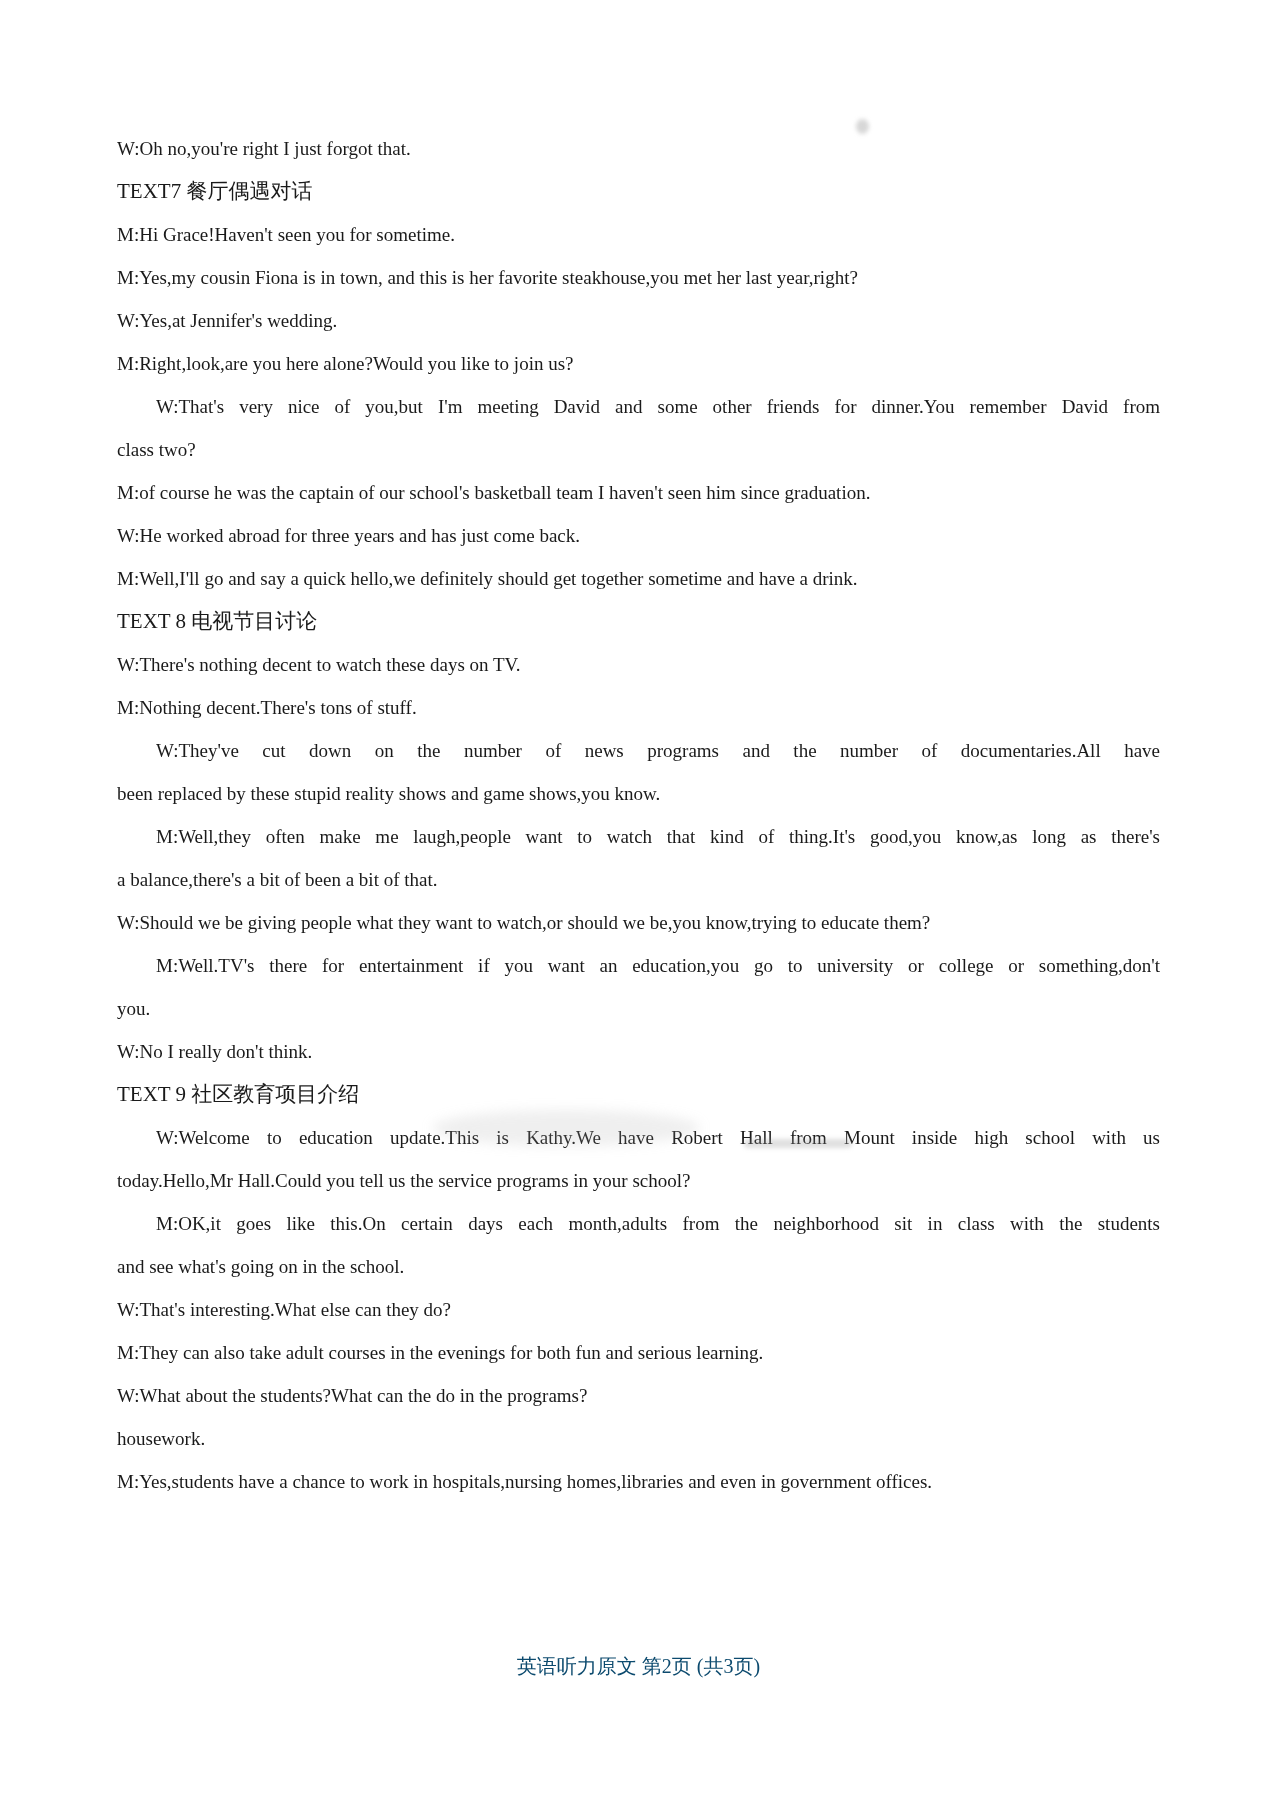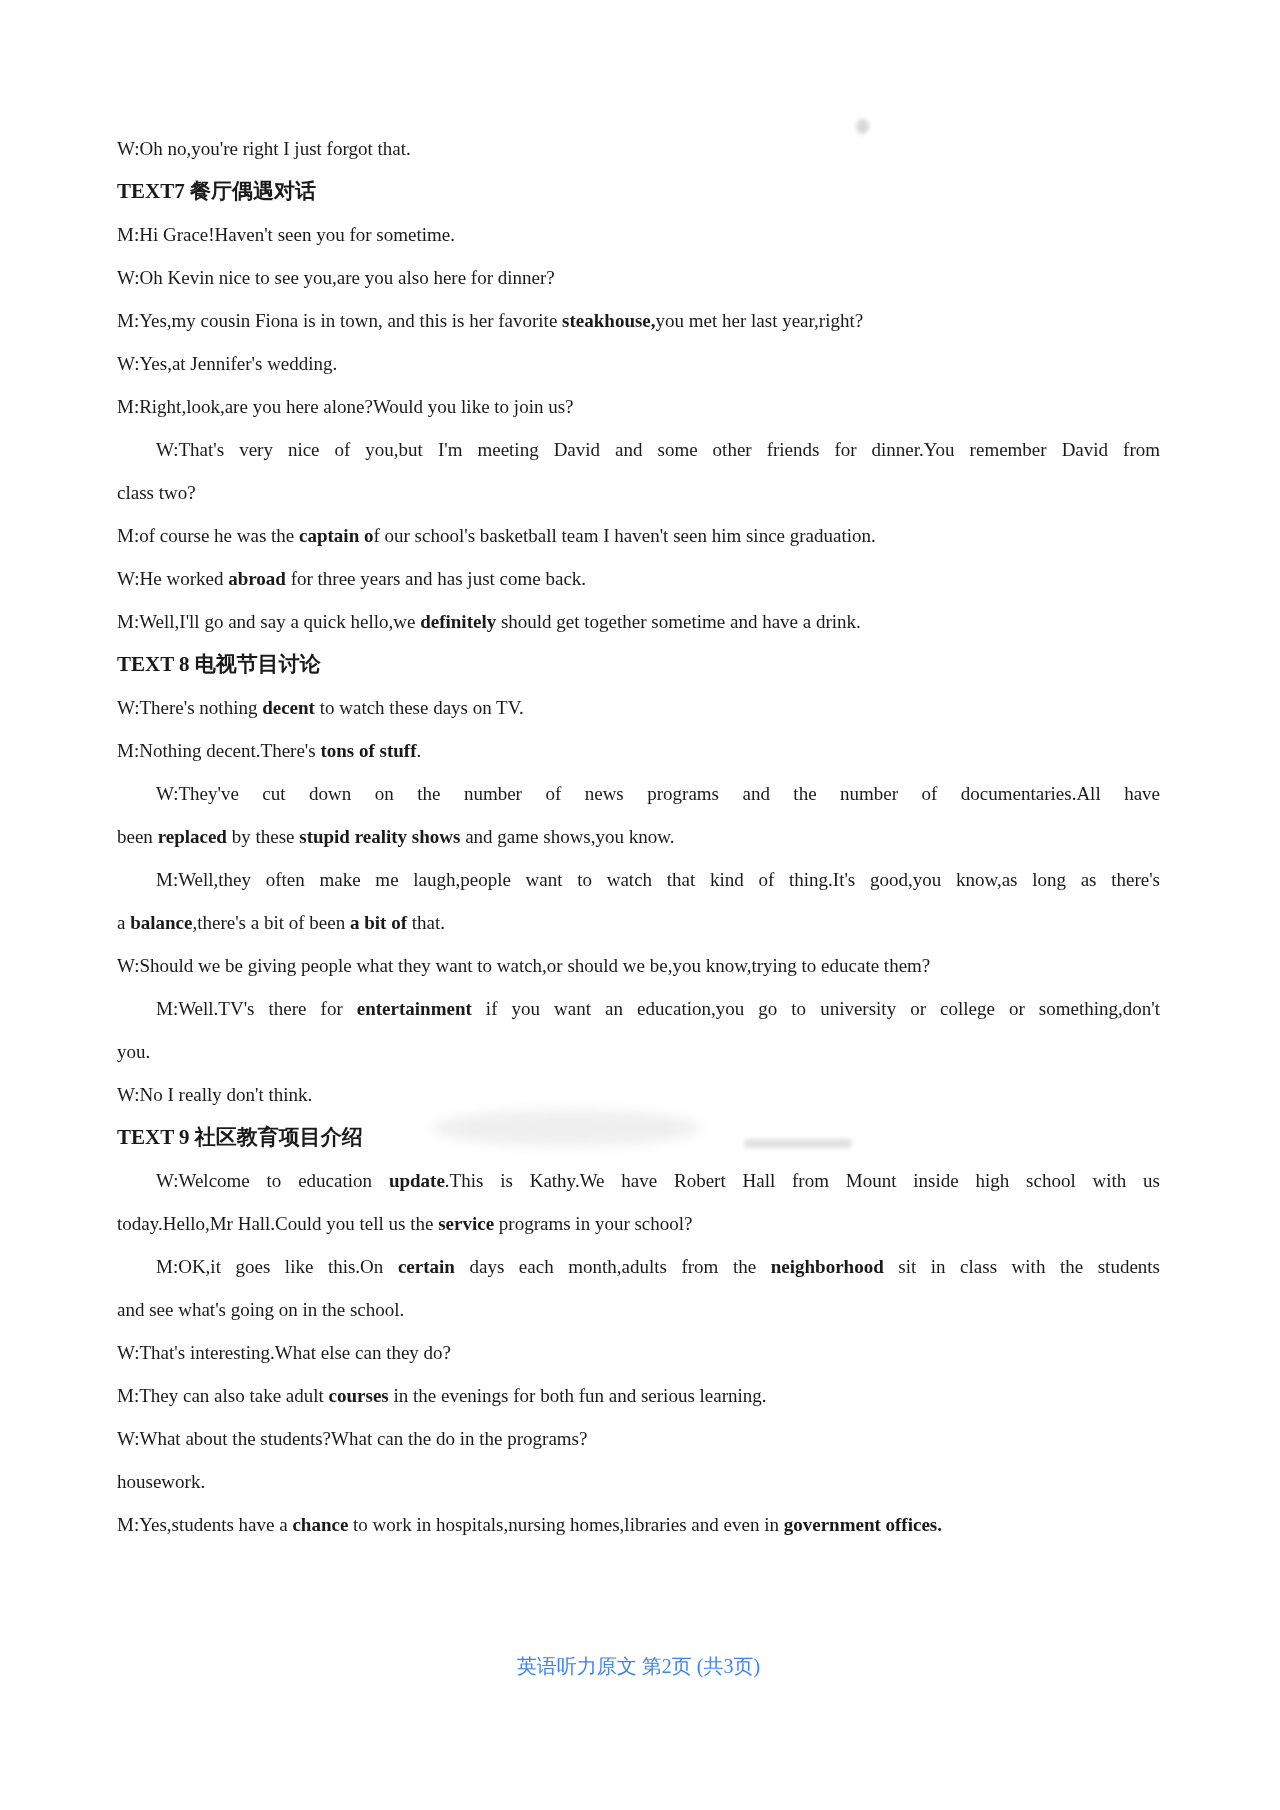--- a/index.html
+++ b/index.html
@@ -20,40 +20,39 @@
   }
   .line.just{
     text-align:justify;
     text-align-last:justify;
     margin-left:39px;
     -moz-text-align-last:justify;
   }
   .line.heading{
     font-weight:bold;font-size:21px;
   }
-  .b{font-weight:bold;}
+  .b{font-weight:normal;}
   .footer{
     position:absolute;left:117px;top:1645px;width:1043px;
-    text-align:center;font-size:20px;line-height:43px;color:#3b82f6;
+    text-align:center;font-size:20px;line-height:43px;color:#0c4a6e;
   }
   
   .artifact{position:absolute;pointer-events:none;}
   .a1{left:432px;top:1110px;width:268px;height:36px;background:rgba(175,175,175,.20);filter:blur(6px);border-radius:50%;}
   .a2{left:744px;top:1139px;width:108px;height:9px;background:rgba(145,145,145,.28);filter:blur(2px);border-radius:4px;}
   .a3{left:856px;top:119px;width:13px;height:15px;background:rgba(150,150,150,.38);filter:blur(2px);border-radius:50%;}
 </style>
 </head>
 <body>
 
 <div class="page">
   <div class="content" id="transcript">
       <p class="line"><span>W:Oh no,you're right I just forgot that.</span></p>
       <p class="line heading"><span class="b">TEXT7 餐厅偶遇对话</span></p>
       <p class="line"><span>M:Hi Grace!Haven't seen you for sometime.</span></p>
-      <p class="line"><span>W:Oh Kevin nice to see you,are you also here for dinner?</span></p>
       <p class="line"><span>M:Yes,my cousin Fiona is in town, and this is her favorite </span><span class="b">steakhouse,</span><span>you met her last year,right?</span></p>
       <p class="line"><span>W:Yes,at Jennifer's wedding.</span></p>
       <p class="line"><span>M:Right,look,are you here alone?Would you like to join us?</span></p>
       <p class="line just"><span>W:That's very nice of you,but I'm meeting David and some other friends for dinner.You remember David from</span></p>
       <p class="line"><span>class two?</span></p>
       <p class="line"><span>M:of course he was the </span><span class="b">captain o</span><span>f our school's basketball team I haven't seen him since graduation.</span></p>
       <p class="line"><span>W:He worked </span><span class="b">abroad</span><span> for three years and has just come back.</span></p>
       <p class="line"><span>M:Well,I'll go and say a quick hello,we </span><span class="b">definitely</span><span> should get together sometime and have a drink.</span></p>
       <p class="line heading"><span class="b">TEXT 8 电视节目讨论</span></p>
       <p class="line"><span>W:There's nothing </span><span class="b">decent</span><span> to watch these days on TV.</span></p>

